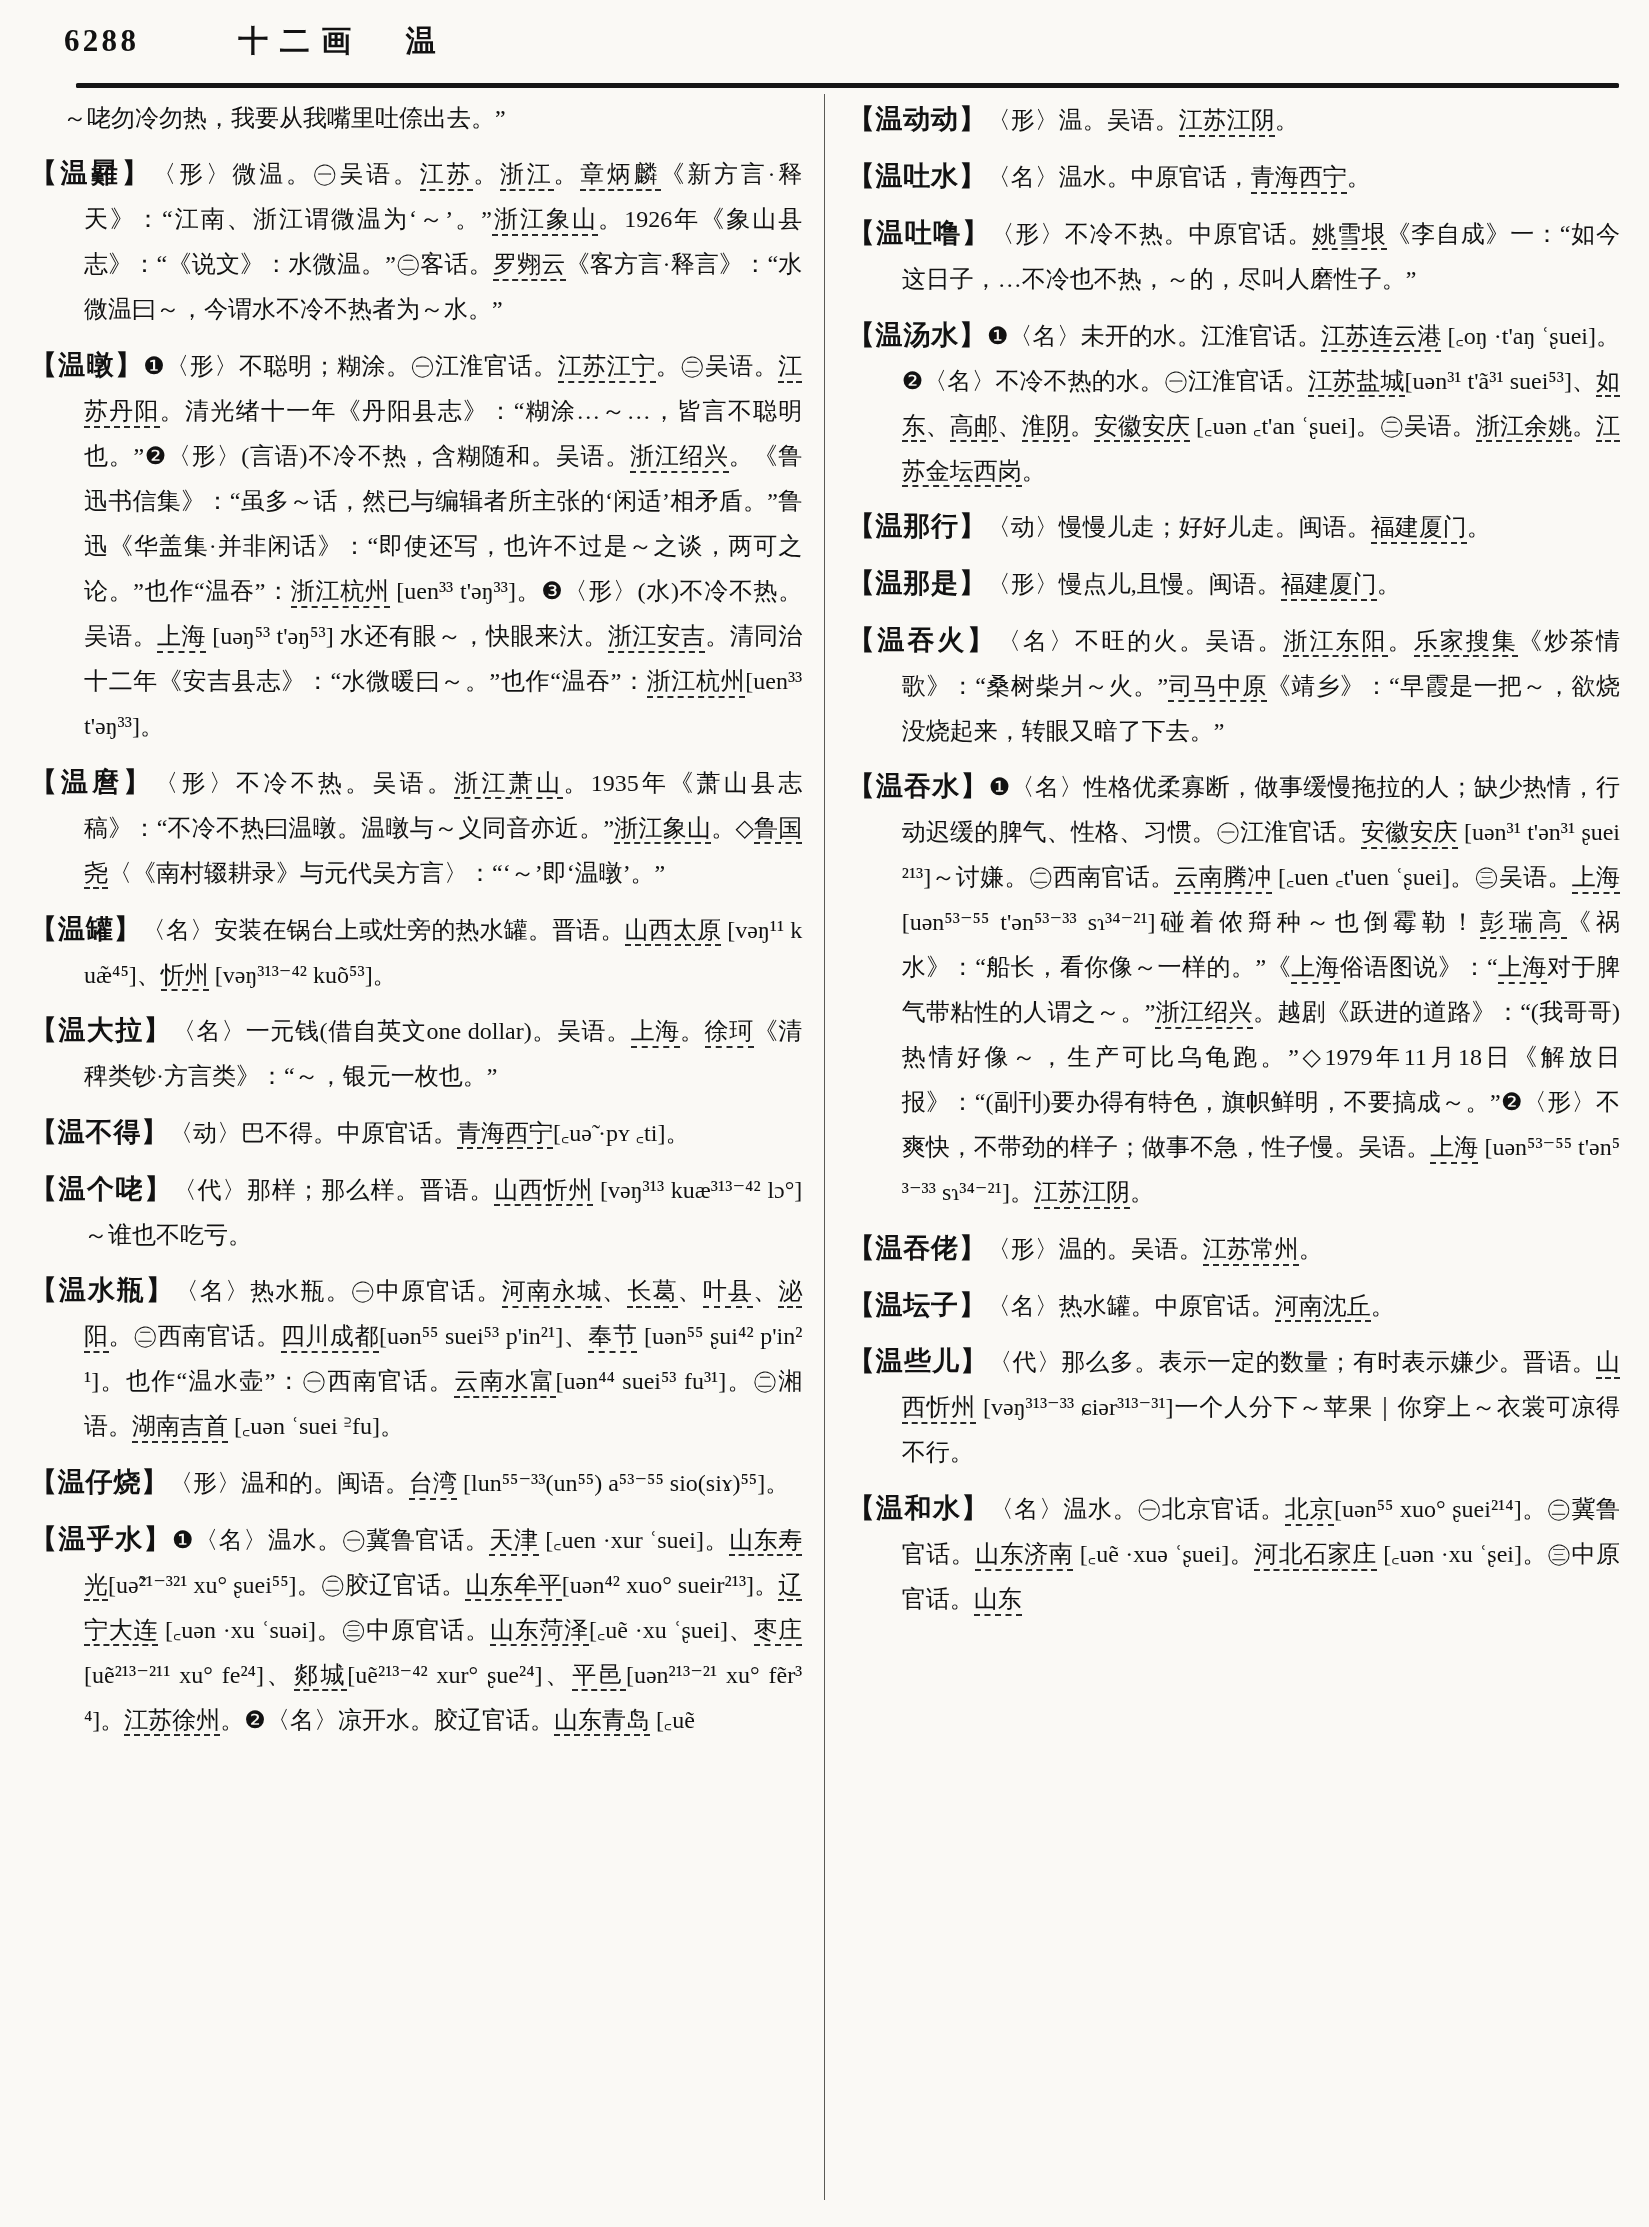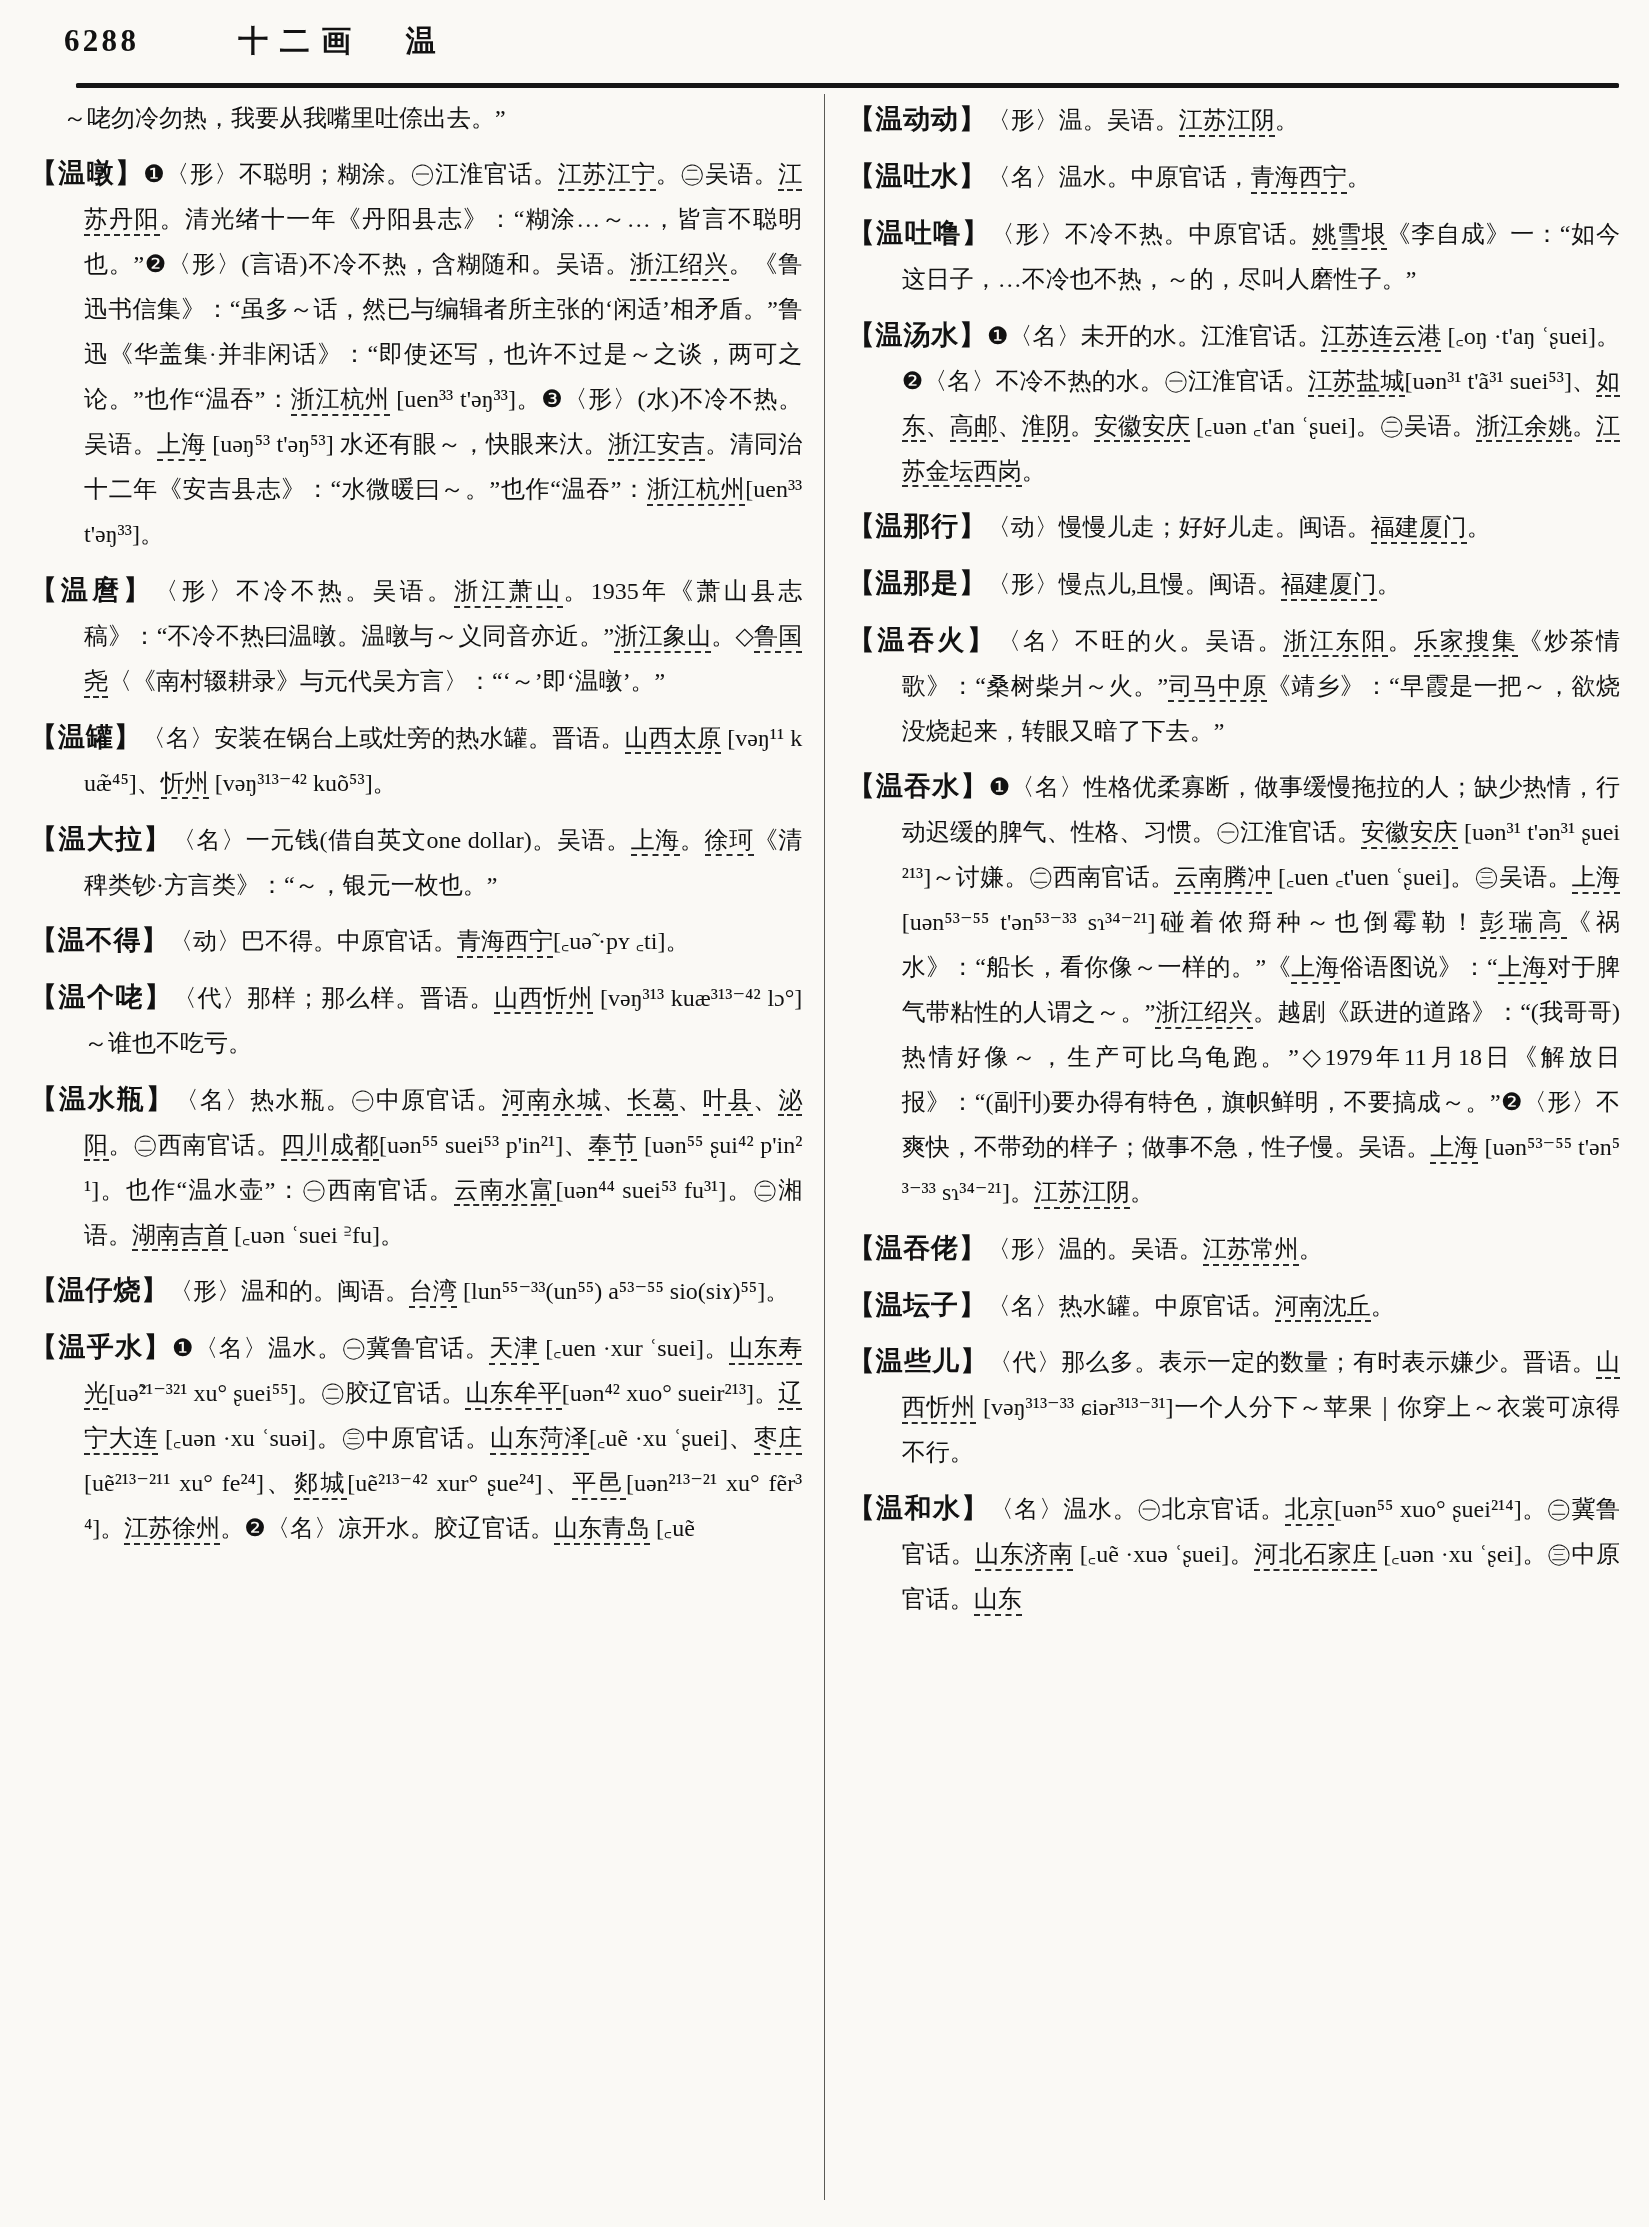--- a/index.html
+++ b/index.html
@@ -28,20 +28,21 @@
 <div class="page">
   <div class="hdr">
     <span class="num">6288</span>
     <span class="strokes">十二画</span>
     <span class="hanzi">温</span>
   </div>
   <div class="rule"></div>
   <div class="columns">
     <div class="col left" id="col-left">
         <div class="entry cont">～咾勿冷勿热，我要从我嘴里吐倷出去。”</div>
+        <div class="entry"><span class="hw">【温㬮】</span>〈形〉微温。㊀吴语。<span class="u">江苏</span>。<span class="u">浙江</span>。<span class="u">章炳麟</span>《新方言·释天》：“江南、浙江谓微温为‘～’。”<span class="u">浙江象山</span>。1926年《象山县志》：“《说文》：水微温。”㊁客话。<span class="u">罗翙云</span>《客方言·释言》：“水微温曰～，今谓水不冷不热者为～水。”</div>
         <div class="entry"><span class="hw">【温暾】</span>❶〈形〉不聪明；糊涂。㊀江淮官话。<span class="u">江苏江宁</span>。㊁吴语。<span class="u">江苏丹阳</span>。清光绪十一年《丹阳县志》：“糊涂…～…，皆言不聪明也。”❷〈形〉(言语)不冷不热，含糊随和。吴语。<span class="u">浙江绍兴</span>。《鲁迅书信集》：“虽多～话，然已与编辑者所主张的‘闲适’相矛盾。”鲁迅《华盖集·并非闲话》：“即使还写，也许不过是～之谈，两可之论。”也作“温吞”：<span class="u">浙江杭州</span> [uen³³ t'əŋ³³]。❸〈形〉(水)不冷不热。吴语。<span class="u">上海</span> [uəŋ⁵³ t'əŋ⁵³] 水还有眼～，快眼来汏。<span class="u">浙江安吉</span>。清同治十二年《安吉县志》：“水微暖曰～。”也作“温吞”：<span class="u">浙江杭州</span>[uen³³ t'əŋ³³]。</div>
         <div class="entry"><span class="hw">【温麿】</span>〈形〉不冷不热。吴语。<span class="u">浙江萧山</span>。1935年《萧山县志稿》：“不冷不热曰温暾。温暾与～义同音亦近。”<span class="u">浙江象山</span>。◇<span class="u">鲁国尧</span>〈《南村辍耕录》与元代吴方言〉：“‘～’即‘温暾’。”</div>
         <div class="entry"><span class="hw">【温罐】</span>〈名〉安装在锅台上或灶旁的热水罐。晋语。<span class="u">山西太原</span> [vəŋ¹¹ kuæ̃⁴⁵]、<span class="u">忻州</span> [vəŋ³¹³⁻⁴² kuõ⁵³]。</div>
         <div class="entry"><span class="hw">【温大拉】</span>〈名〉一元钱(借自英文one dollar)。吴语。<span class="u">上海</span>。<span class="u">徐珂</span>《清稗类钞·方言类》：“～，银元一枚也。”</div>
         <div class="entry"><span class="hw">【温不得】</span>〈动〉巴不得。中原官话。<span class="u">青海西宁</span>[꜀uə̃ ·pʏ ꜀ti]。</div>
         <div class="entry"><span class="hw">【温个咾】</span>〈代〉那样；那么样。晋语。<span class="u">山西忻州</span> [vəŋ³¹³ kuæ³¹³⁻⁴² lɔ°]～谁也不吃亏。</div>
         <div class="entry"><span class="hw">【温水瓶】</span>〈名〉热水瓶。㊀中原官话。<span class="u">河南永城</span>、<span class="u">长葛</span>、<span class="u">叶县</span>、<span class="u">泌阳</span>。㊁西南官话。<span class="u">四川成都</span>[uən⁵⁵ suei⁵³ p'in²¹]、<span class="u">奉节</span> [uən⁵⁵ ʂui⁴² p'in²¹]。也作“温水壶”：㊀西南官话。<span class="u">云南水富</span>[uən⁴⁴ suei⁵³ fu³¹]。㊁湘语。<span class="u">湖南吉首</span> [꜀uən ʿsuei ꜅fu]。</div>
         <div class="entry"><span class="hw">【温仔烧】</span>〈形〉温和的。闽语。<span class="u">台湾</span> [lun⁵⁵⁻³³(un⁵⁵) a⁵³⁻⁵⁵ sio(siɤ)⁵⁵]。</div>
         <div class="entry"><span class="hw">【温乎水】</span>❶〈名〉温水。㊀冀鲁官话。<span class="u">天津</span> [꜀uen ·xur ʿsuei]。<span class="u">山东寿光</span>[uə̃²¹⁻³²¹ xu° ʂuei⁵⁵]。㊁胶辽官话。<span class="u">山东牟平</span>[uən⁴² xuo° sueir²¹³]。<span class="u">辽宁大连</span> [꜀uən ·xu ʿsuəi]。㊂中原官话。<span class="u">山东菏泽</span>[꜀uẽ ·xu ʿʂuei]、<span class="u">枣庄</span> [uẽ²¹³⁻²¹¹ xu° fe²⁴]、<span class="u">郯城</span>[uẽ²¹³⁻⁴² xur° ʂue²⁴]、<span class="u">平邑</span>[uən²¹³⁻²¹ xu° fẽr³⁴]。<span class="u">江苏徐州</span>。❷〈名〉凉开水。胶辽官话。<span class="u">山东青岛</span> [꜀uẽ</div>
       </div>

